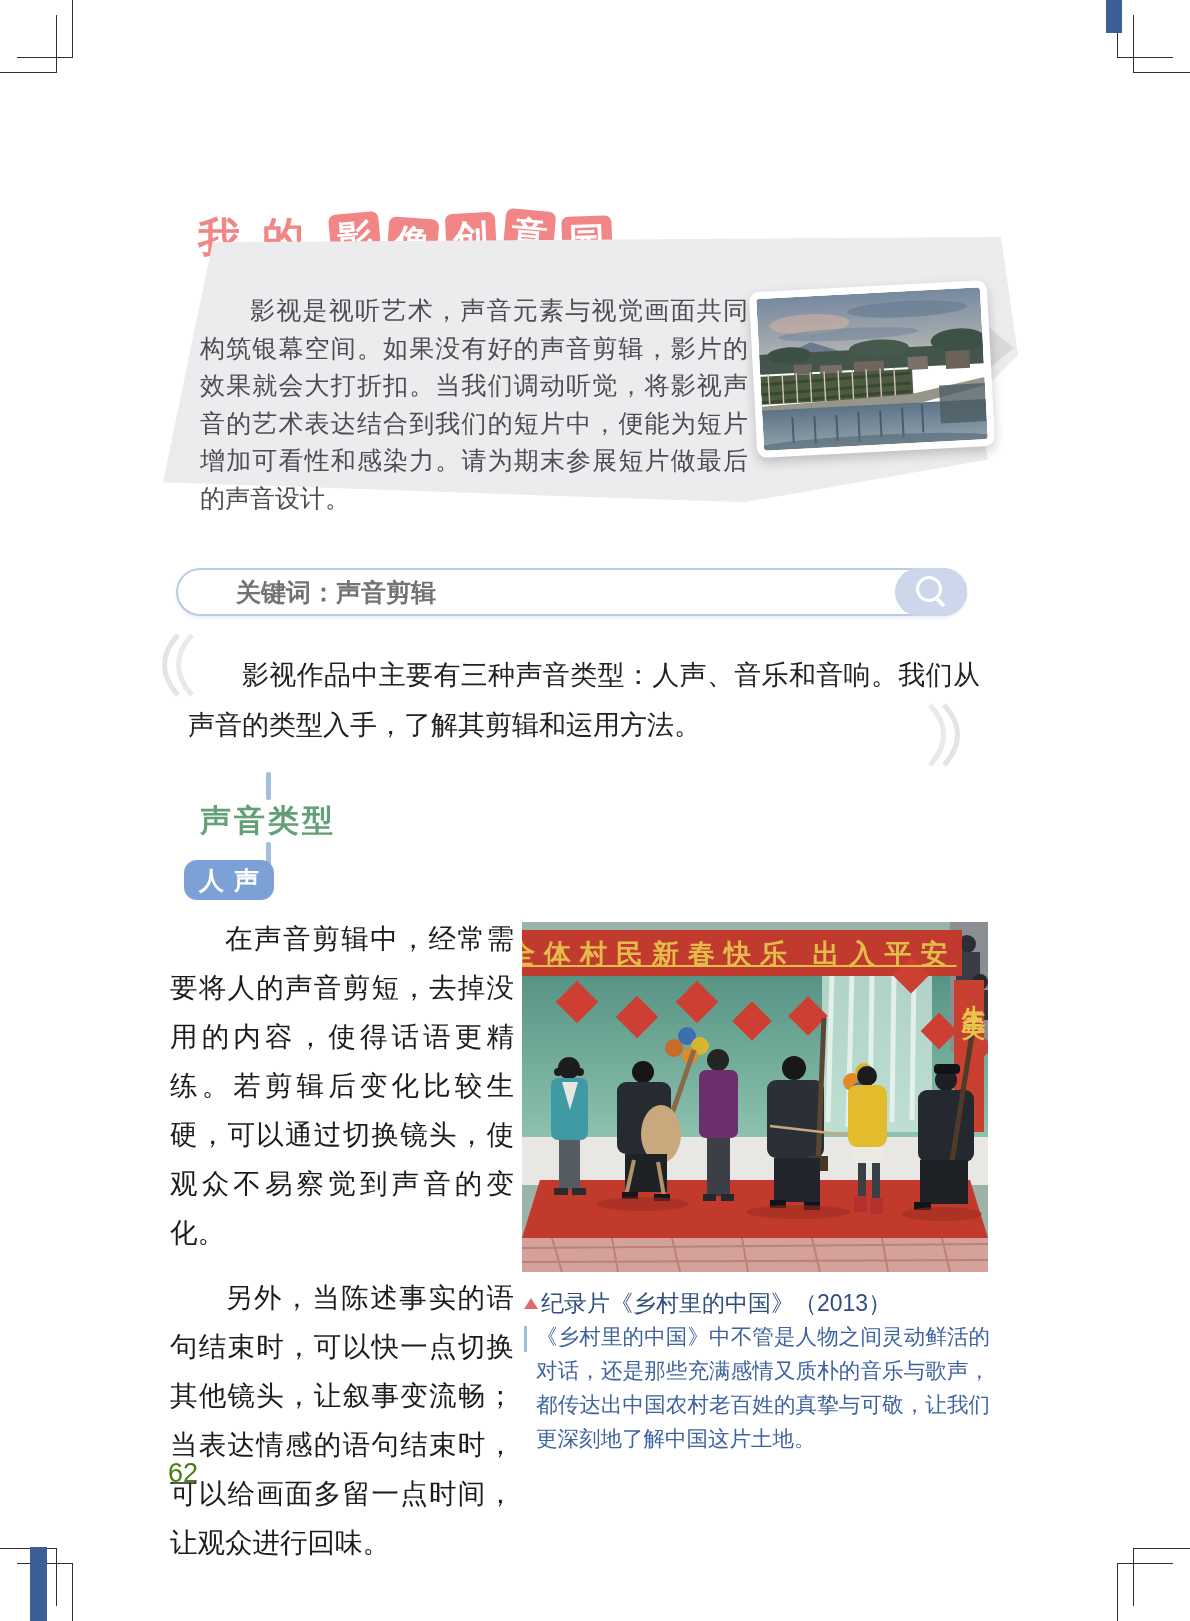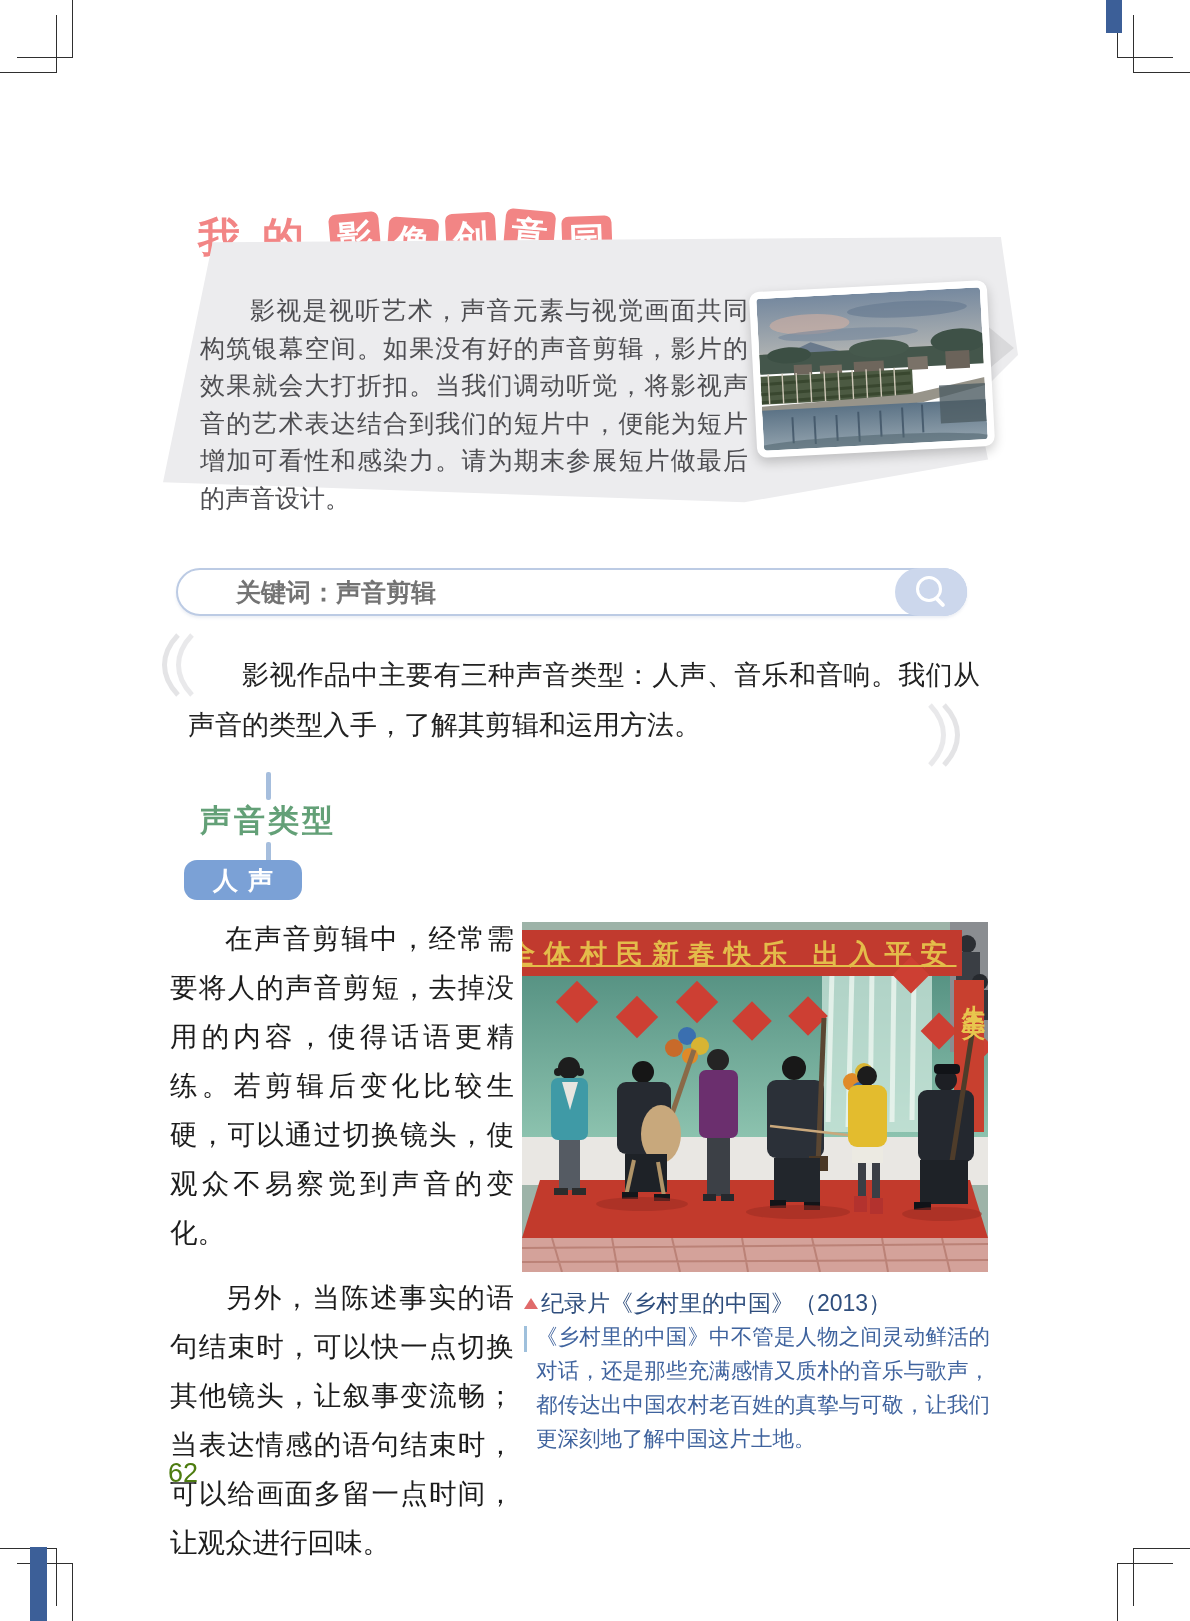--- a/index.html
+++ b/index.html
@@ -52,21 +52,21 @@
   .qmark { position:absolute; }
   .quote { position:absolute; left:176px; top:650px; width:792px; font-size:27px; line-height:50px;
            color:#222; font-family:"Liberation Serif", serif; text-align:justify; text-indent:2em;margin-left:12px; }
 
   
   .section-h { position:absolute; left:176px; top:772px; display:flex; align-items:center;flex-direction:column; }
   .vbar { width:5px; height:28px; background:#a6bedd; border-radius:2px; }
   .section-title { font-size:31px; font-weight:bold; color:#63a077; letter-spacing:3px; margin:0 24px; }
 
   
-  .tag { position:absolute; left:184px; top:860px; width:118px; height:40px; background:#7ba1d6;
+  .tag { position:absolute; left:184px; top:860px; width:90px; height:40px; background:#7ba1d6;
          border-radius:13px; color:#fff; font-size:25px; font-weight:bold;
          display:flex; align-items:center; justify-content:center; letter-spacing:10px; text-indent:10px; }
 
   
   .left-col { position:absolute; left:170px; top:914px; width:344px; }
   .para { font-size:27.5px; line-height:49px; color:#1c1c1c; font-family:"Liberation Serif", serif;
           text-align:justify; text-indent:2em; margin:0 0 16px 0; }
 
   
   .photo-music { position:absolute; left:522px; top:922px; width:466px; height:350px; overflow:hidden;

